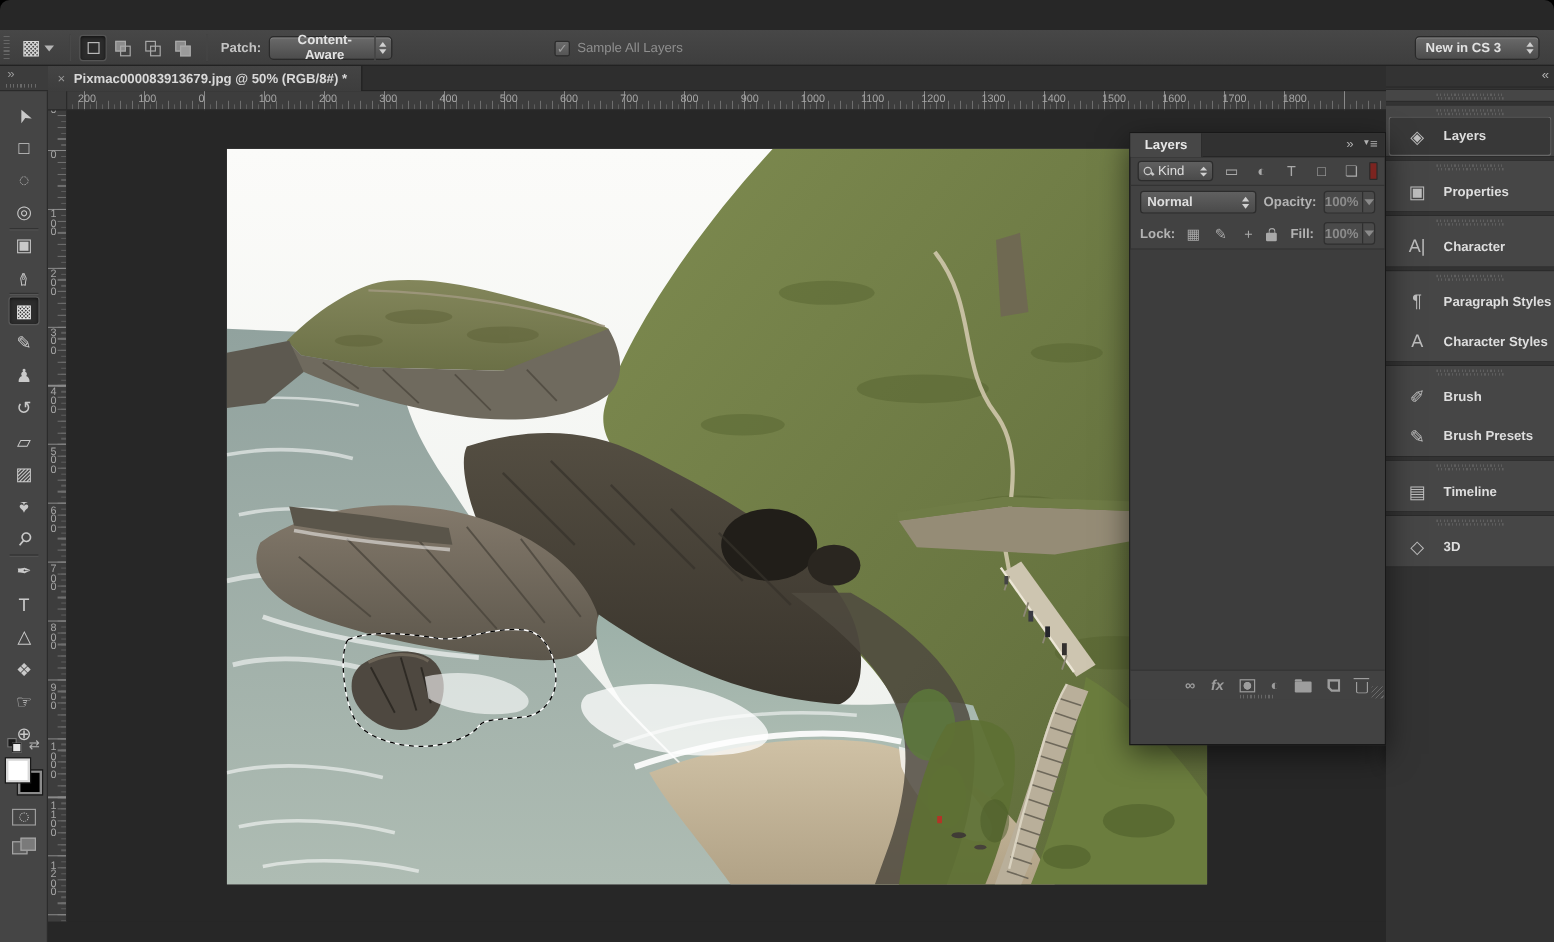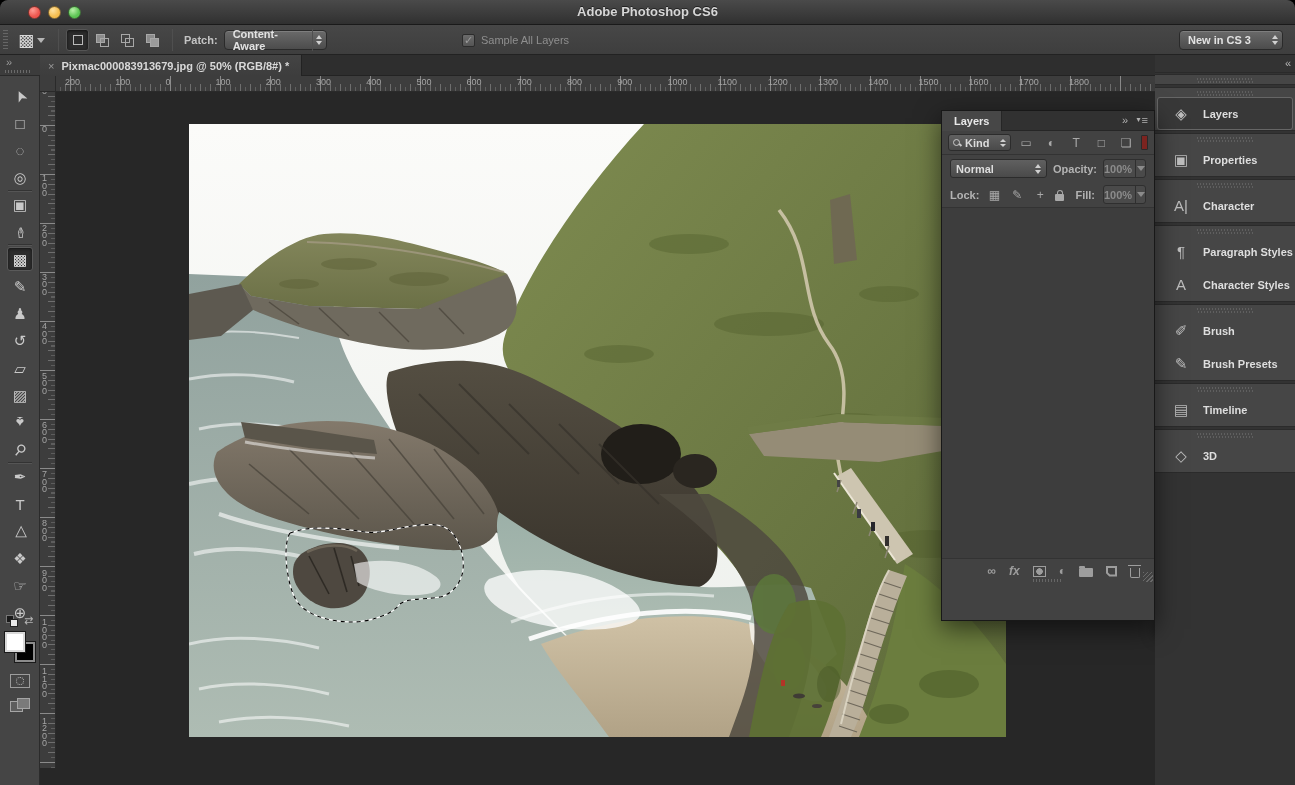--- a/index.html
+++ b/index.html
@@ -30,21 +30,21 @@
   .mode-btn.pressed{background:#2c2c2c;box-shadow:inset 0 1px 3px #111;border:1px solid #555;}
   .sq{width:10px;height:10px;border:1px solid #b9b9b9;display:inline-block;}
   .sq2{position:relative;width:13px;height:13px;}
   .sq2 i{position:absolute;width:9px;height:9px;border:1px solid #a8a8a8;}
   .sq2 i:first-child{left:0;top:0;background:#8b8b8b;}
   .sq2 i:last-child{right:0;bottom:0;}
   .sq2.sub i:first-child{background:transparent;}
   .sq2.int i:last-child{background:#9b9b9b;}
   .ob-label{color:#c4c4c4;margin-right:6px;font-weight:bold;}
   .mac-select{height:20px;background:linear-gradient(#6a6a6a,#4c4c4c);border:1px solid #2a2a2a;border-radius:4px;
-    display:flex;align-items:center;padding:0 4px 0 8px;color:#e2e2e2;font-weight:bold;box-shadow:inset 0 1px 0 #7e7e7e;}
+    display:flex;align-items:center;padding:0 4px 0 8px;color:#e2e2e2;font-weight:bold;box-shadow:inset 0 1px 0 #7e7e7e;text-align:center;}
   .stepper{display:flex;flex-direction:column;margin-left:7px;gap:2px;}
   .stepper i{width:0;height:0;border-left:3.5px solid transparent;border-right:3.5px solid transparent;}
   .stepper .up{border-bottom:4px solid #d0d0d0;}
   .stepper .dn{border-top:4px solid #d0d0d0;}
   .checkbox{width:13px;height:13px;border:1px solid #2c2c2c;border-radius:2px;background:linear-gradient(#6b6b6b,#555);
     display:flex;align-items:center;justify-content:center;color:#9d9d9d;font-size:11px;font-weight:bold;margin-right:6px;}
   .dim{color:#8f8f8f;text-align:right;}
   
   .toolbar-head{position:absolute;left:0;top:55px;width:40px;height:21px;background:#3c3c3c;border-bottom:1px solid #2a2a2a;color:#9a9a9a;}
   .toolbar-head .dd{position:absolute;left:6px;top:1px;font-size:11px;letter-spacing:-2px;}
@@ -136,21 +136,21 @@
   .layers-panel{position:absolute;left:941px;top:110px;width:214px;height:511px;z-index:40;background:#424242;
     border:1px solid #181818;box-shadow:0 8px 24px rgba(0,0,0,.55);font-size:11px;color:#c6c6c6;}
   .lp-head{position:relative;height:20px;background:#313131;border-bottom:1px solid #262626;}
   .lp-tab{position:absolute;left:0;top:0;height:20px;padding:0 12px;background:#474747;border-right:1px solid #262626;
     display:flex;align-items:center;color:#e8e8e8;font-weight:bold;}
   .lp-head .dd{position:absolute;right:28px;top:3px;color:#b0b0b0;letter-spacing:-2px;font-size:11px;}
   .lp-head .menu{position:absolute;right:6px;top:3px;color:#b0b0b0;font-size:11px;}
   .lp-head .menu .v{font-size:8px;vertical-align:2px;margin-right:1px;}
   .lp-filter{position:relative;height:24px;border-bottom:1px solid #333;display:flex;align-items:center;padding:0 6px;gap:7px;}
   .kind-select{height:17px;width:66px;background:linear-gradient(#606060,#4a4a4a);border:1px solid #2c2c2c;border-radius:3px;
-    display:flex;align-items:center;padding:0 4px;gap:4px;color:#ddd;font-weight:bold;}
+    display:flex;align-items:center;padding:0 4px;gap:4px;color:#ddd;font-weight:normal;}
   .i-mag{position:relative;width:8px;height:8px;flex:0 0 auto;}
   .i-mag::before{content:"";position:absolute;left:0;top:0;width:5px;height:5px;border:1.4px solid #c9c9c9;border-radius:50%;}
   .i-mag::after{content:"";position:absolute;left:5.5px;top:5.5px;width:3px;height:1.6px;background:#c9c9c9;transform:rotate(45deg);}
   .kind-select .stepper i{border-left-width:3px;border-right-width:3px;}
   .kind-select .stepper .up{border-bottom-width:3.5px;}
   .kind-select .stepper .dn{border-top-width:3.5px;}
   .filt-ic{width:16px;text-align:center;color:#a9a9a9;font-size:12px;}
   .toggle-red{margin-left:auto;width:7px;height:15px;background:var(--c-accent_red_toggle,#7c2420);border:1px solid #2a2a2a;border-radius:1px;}
   .lp-blend{position:relative;height:27px;display:flex;align-items:center;padding:0 8px;gap:6px;}
   .blend-select{width:114px;height:19px;background:linear-gradient(#606060,#4a4a4a);border:1px solid #2c2c2c;border-radius:3px;
@@ -187,26 +187,20 @@
     background:repeating-linear-gradient(90deg,#666 0 1px,transparent 1px 3px);}
   .lp-resize{position:absolute;right:1px;bottom:1px;width:10px;height:10px;
     background:repeating-linear-gradient(135deg,#6a6a6a 0 1px,transparent 1px 3px);}
   .ants{fill:none;stroke-width:1.1;}
 </style>
 </head>
 <body>
 
 <div class="window">
 
-  <div class="titlebar">
-    <span class="tl red"></span>
-    <span class="tl yellow"></span>
-    <span class="tl green"></span>
-    <div class="title">Adobe Photoshop CS6</div>
-  </div>
 
   <div class="optionsbar">
     <div class="grip-v"></div>
     <div class="ob-item tool-preview" style="left:18px">
       <span>▩</span>
       <span class="caret-down"></span>
     </div>
     <div class="ob-sep" style="left:58px"></div>
     <div class="ob-item" style="left:66px">
       <span class="mode-btn pressed">

